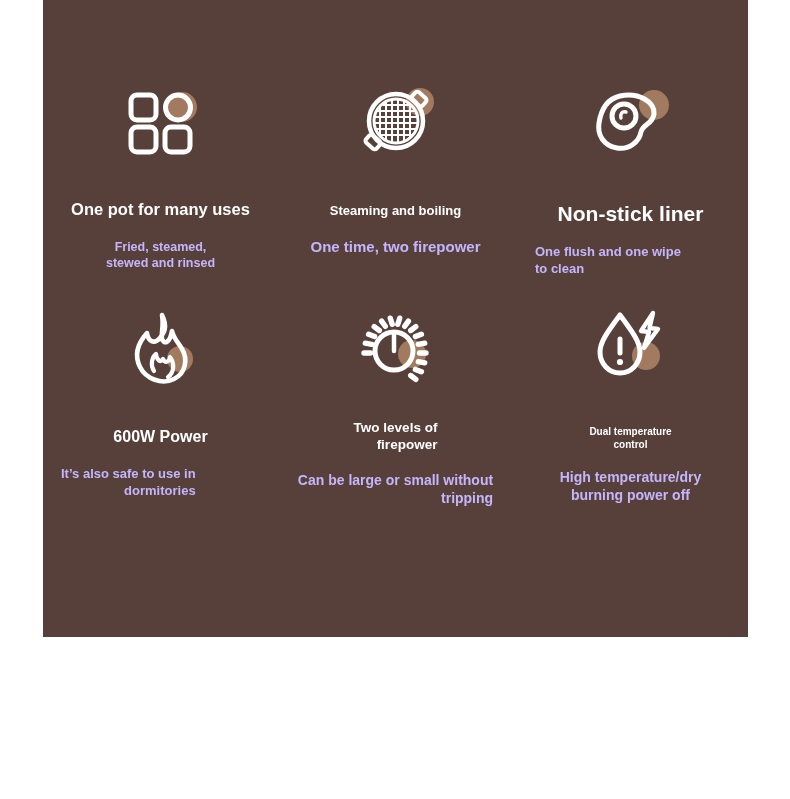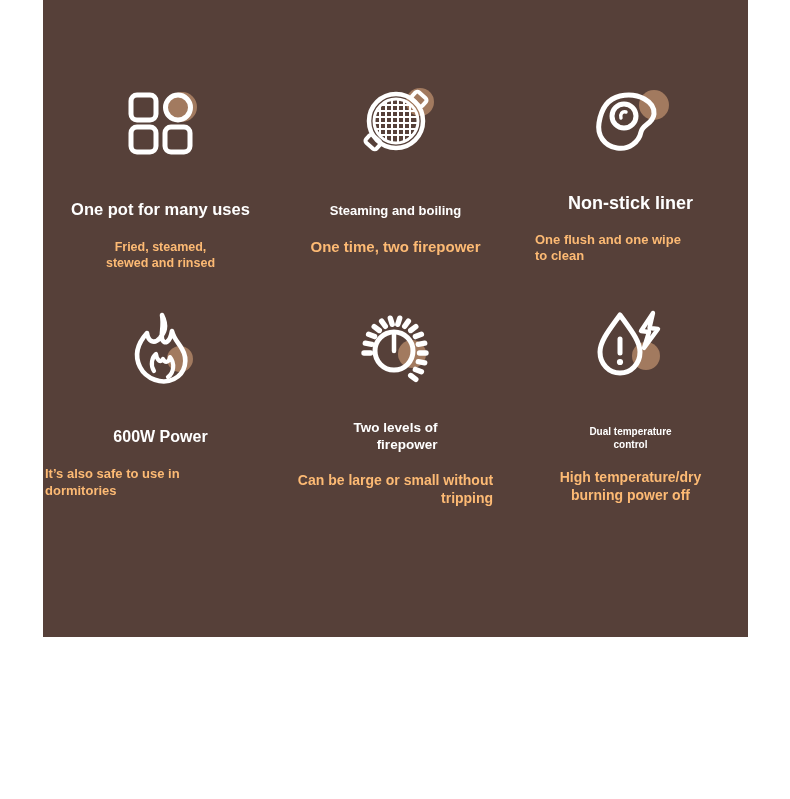--- a/index.html
+++ b/index.html
@@ -73,45 +73,45 @@
   }
 
   
   .f-title {
     color: #ffffff;
     font-weight: bold;
     line-height: 1.25;
     white-space: pre-line;
   }
   .f-sub {
-    color: #fdba74;
+    color: #c4b5fd;
     font-weight: bold;
     line-height: 1.3;
     white-space: pre-line;
   }
 
   
   .c1 .icon-wrap { margin-top: 82px; }
   .c1 .f-title { font-size: 16.5px; margin-top: 35px; text-align: center; }
   .c1 .f-sub   { font-size: 12.5px; margin-top: 19px; text-align: center; }
 
   
   .c2 .icon-wrap { margin-top: 80px; }
   .c2 .f-title { font-size: 13px; margin-top: 41px; text-align: center; }
   .c2 .f-sub   { font-size: 15px; margin-top: 18px; text-align: center; }
 
   
   .c3 .icon-wrap { margin-top: 82px; }
-  .c3 .f-title { font-size: 18px; margin-top: 28px; text-align: left; }
+  .c3 .f-title { font-size: 21px; margin-top: 37px; text-align: left; }
   .c3 .f-sub   { font-size: 13px; margin-top: 17px; text-align: left; align-self: flex-start; margin-left: 22px; }
 
   
   .c4 .icon-wrap { margin-top: 28px; }
   .c4 .f-title { font-size: 16px; margin-top: 37px; text-align: center; }
-  .c4 .f-sub   { font-size: 13px; margin-top: 19px; text-align: left; align-self: flex-start; margin-left: 2px; }
+  .c4 .f-sub   { font-size: 13px; margin-top: 19px; text-align: right; align-self: flex-start; margin-left: 18px; }
 
   
   .c5 .icon-wrap { margin-top: 26px; }
   .c5 .f-title { font-size: 13.5px; margin-top: 32px; text-align: right; }
   .c5 .f-sub   { font-size: 14px; margin-top: 17px; text-align: right; }
 
   
   .c6 .icon-wrap { margin-top: 24px; }
   .c6 .f-title { font-size: 10px; margin-top: 40px; text-align: center; }
   .c6 .f-sub   { font-size: 14px; margin-top: 17px; text-align: center; }

